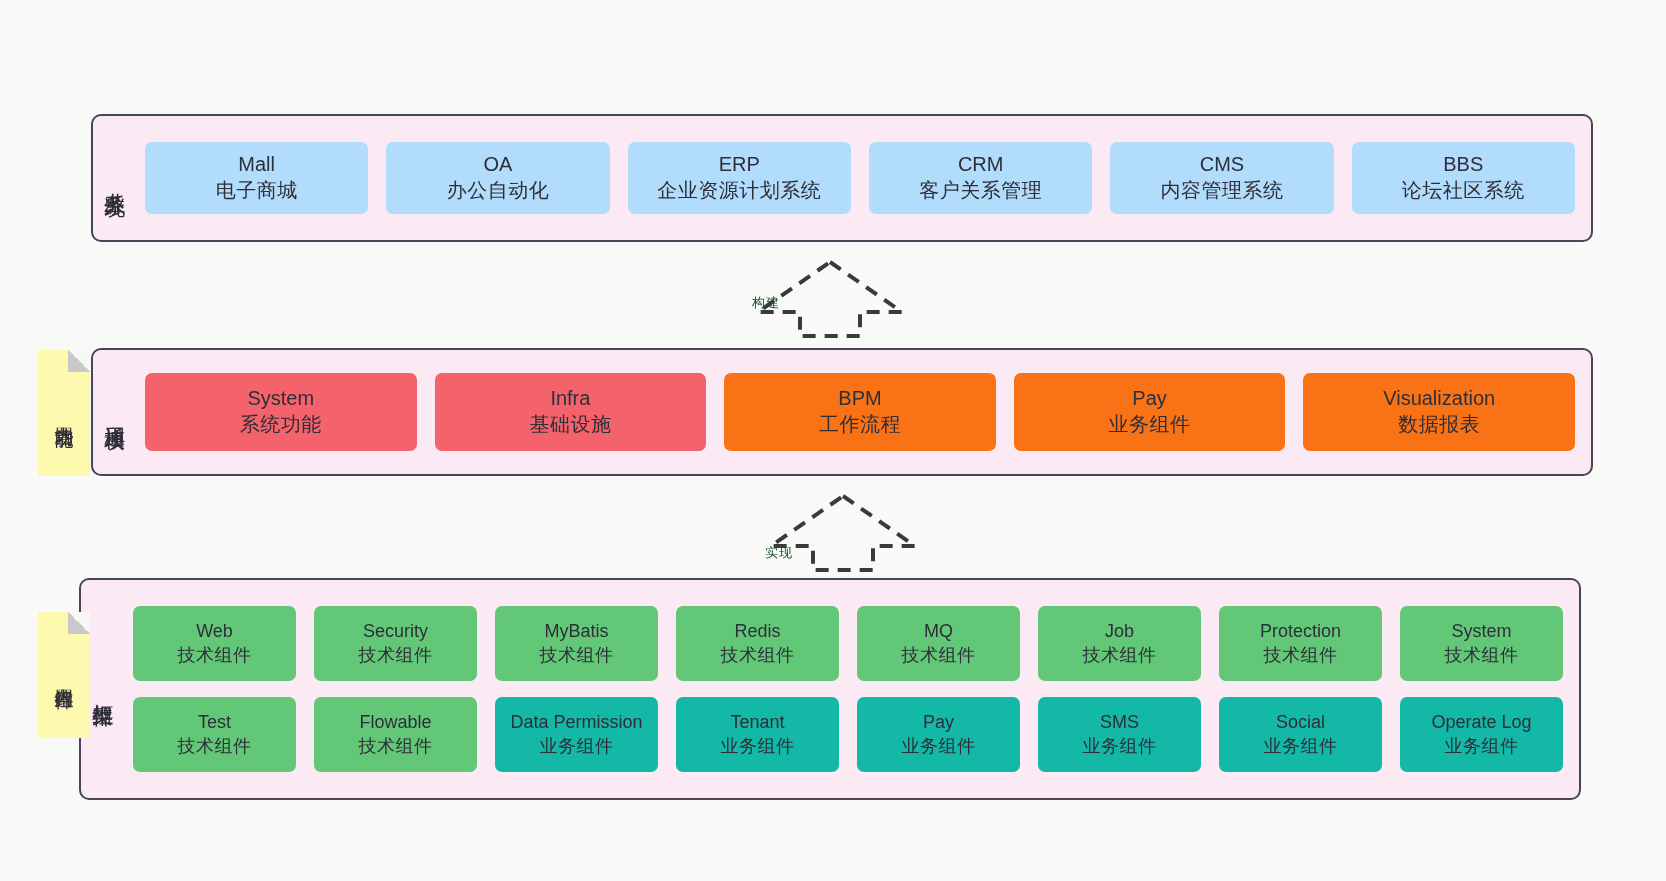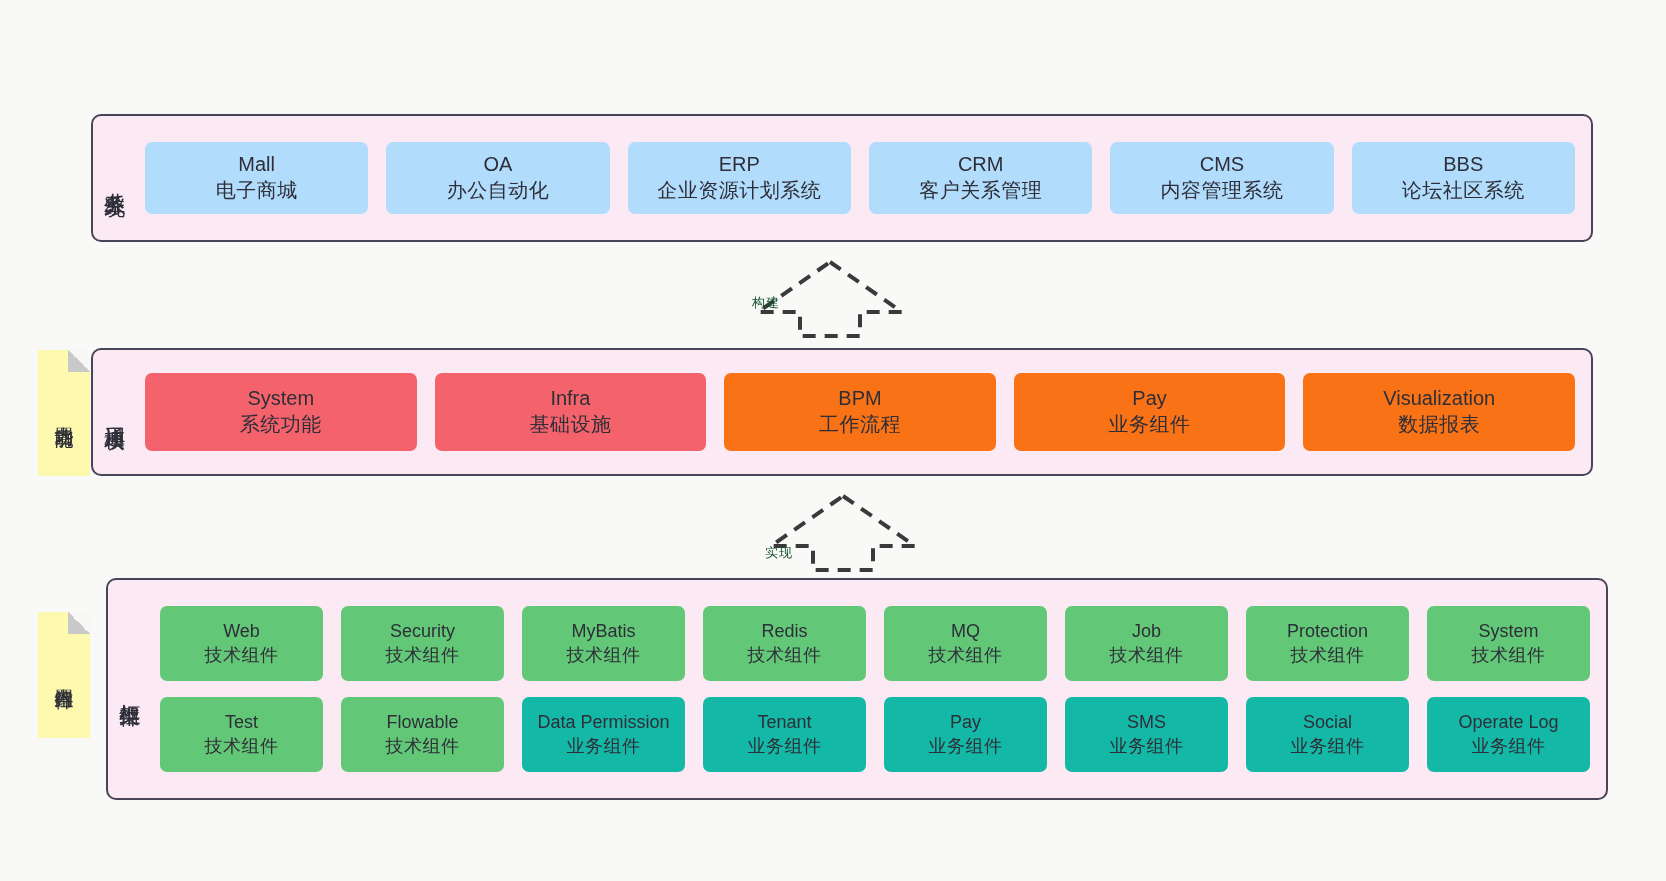--- a/index.html
+++ b/index.html
@@ -79,21 +79,21 @@
   .sw-green-light { background: #14b8a6; }
 
   
   #layer-business  { left: 91px;  top: 114px; width: 1502px; height: 128px; }
   #layer-business .layer-body { padding-top: 0; }
   #layer-business .cell { height: 72px; }
 
   #layer-common    { left: 91px;  top: 348px; width: 1502px; height: 128px; }
   #layer-common .cell { height: 78px; }
 
-  #layer-framework { left: 106px;  top: 578px; width: 1502px; height: 222px; }
+  #layer-framework { left: 79px;  top: 578px; width: 1502px; height: 222px; }
   #layer-framework .cell { height: 75px; font-size: 18px; }
   #layer-framework .layer-body { gap: 16px; }
 
   
   .sticky {
     position: absolute;
     width: 52px;
     background: #fdfab0;
     box-sizing: border-box;
     display: flex;

